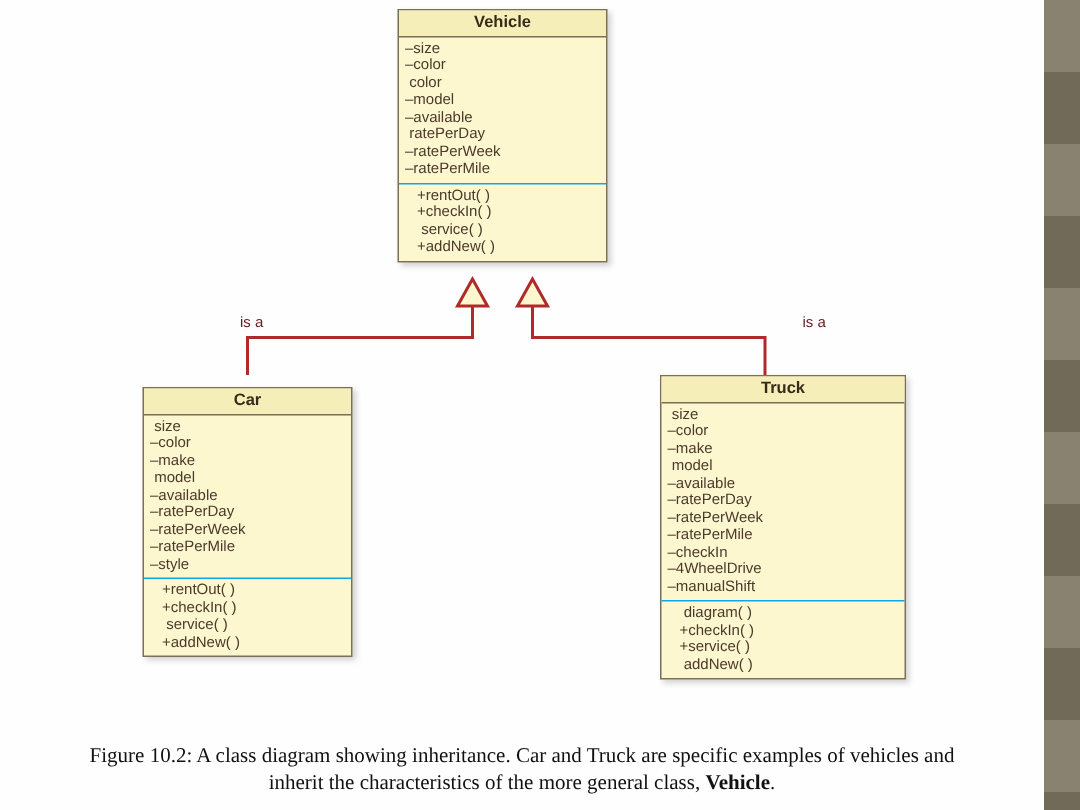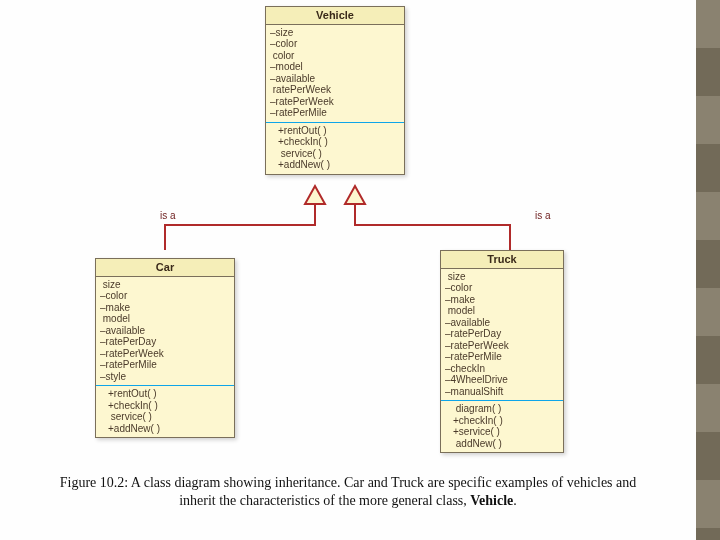--- a/index.html
+++ b/index.html
@@ -65,21 +65,21 @@
     position: absolute;
     font-size: 10px;
     color: #6b1a1a;
     background: transparent;
     text-align: right;
   }
   .caption {
     position: absolute;
     left: 40px;
     right: 40px;
-    bottom: 30px;
+    bottom: 8px;
     text-align: center;
     font-family: Georgia, "Times New Roman", serif;
     font-size: 14px;
     line-height: 1.3;
     color: #111;
   }
   .caption strong { font-weight: bold; }
 </style>
 </head>
 <body>
@@ -87,21 +87,21 @@
 <div class="canvas">
 
   <div class="class-box" id="box-vehicle" style="left:265px; top:6px; width:140px;">
     <div class="title">Vehicle</div>
     <div class="section" id="vehicle-attrs">
         <div class="row">–size</div>
         <div class="row">–color</div>
         <div class="row"> color</div>
         <div class="row">–model</div>
         <div class="row">–available</div>
-        <div class="row"> ratePerWeek</div>
+        <div class="row"> ratePerDay</div>
         <div class="row">–ratePerWeek</div>
         <div class="row">–ratePerMile</div>
       </div>
     <div class="section" id="vehicle-methods">
         <div class="row">+rentOut( )</div>
         <div class="row">+checkIn( )</div>
         <div class="row"> service( )</div>
         <div class="row">+addNew( )</div>
       </div>
   </div>
@@ -120,21 +120,21 @@
         <div class="row">–style</div>
       </div>
     <div class="section" id="car-methods">
         <div class="row">+rentOut( )</div>
         <div class="row">+checkIn( )</div>
         <div class="row"> service( )</div>
         <div class="row">+addNew( )</div>
       </div>
   </div>
 
-  <div class="class-box" id="box-truck" style="left:440px; top:250px; width:124px;">
+  <div class="class-box" id="box-truck" style="left:440px; top:250px; width:164px;">
     <div class="title">Truck</div>
     <div class="section" id="truck-attrs">
         <div class="row"> size</div>
         <div class="row">–color</div>
         <div class="row">–make</div>
         <div class="row"> model</div>
         <div class="row">–available</div>
         <div class="row">–ratePerDay</div>
         <div class="row">–ratePerWeek</div>
         <div class="row">–ratePerMile</div>

